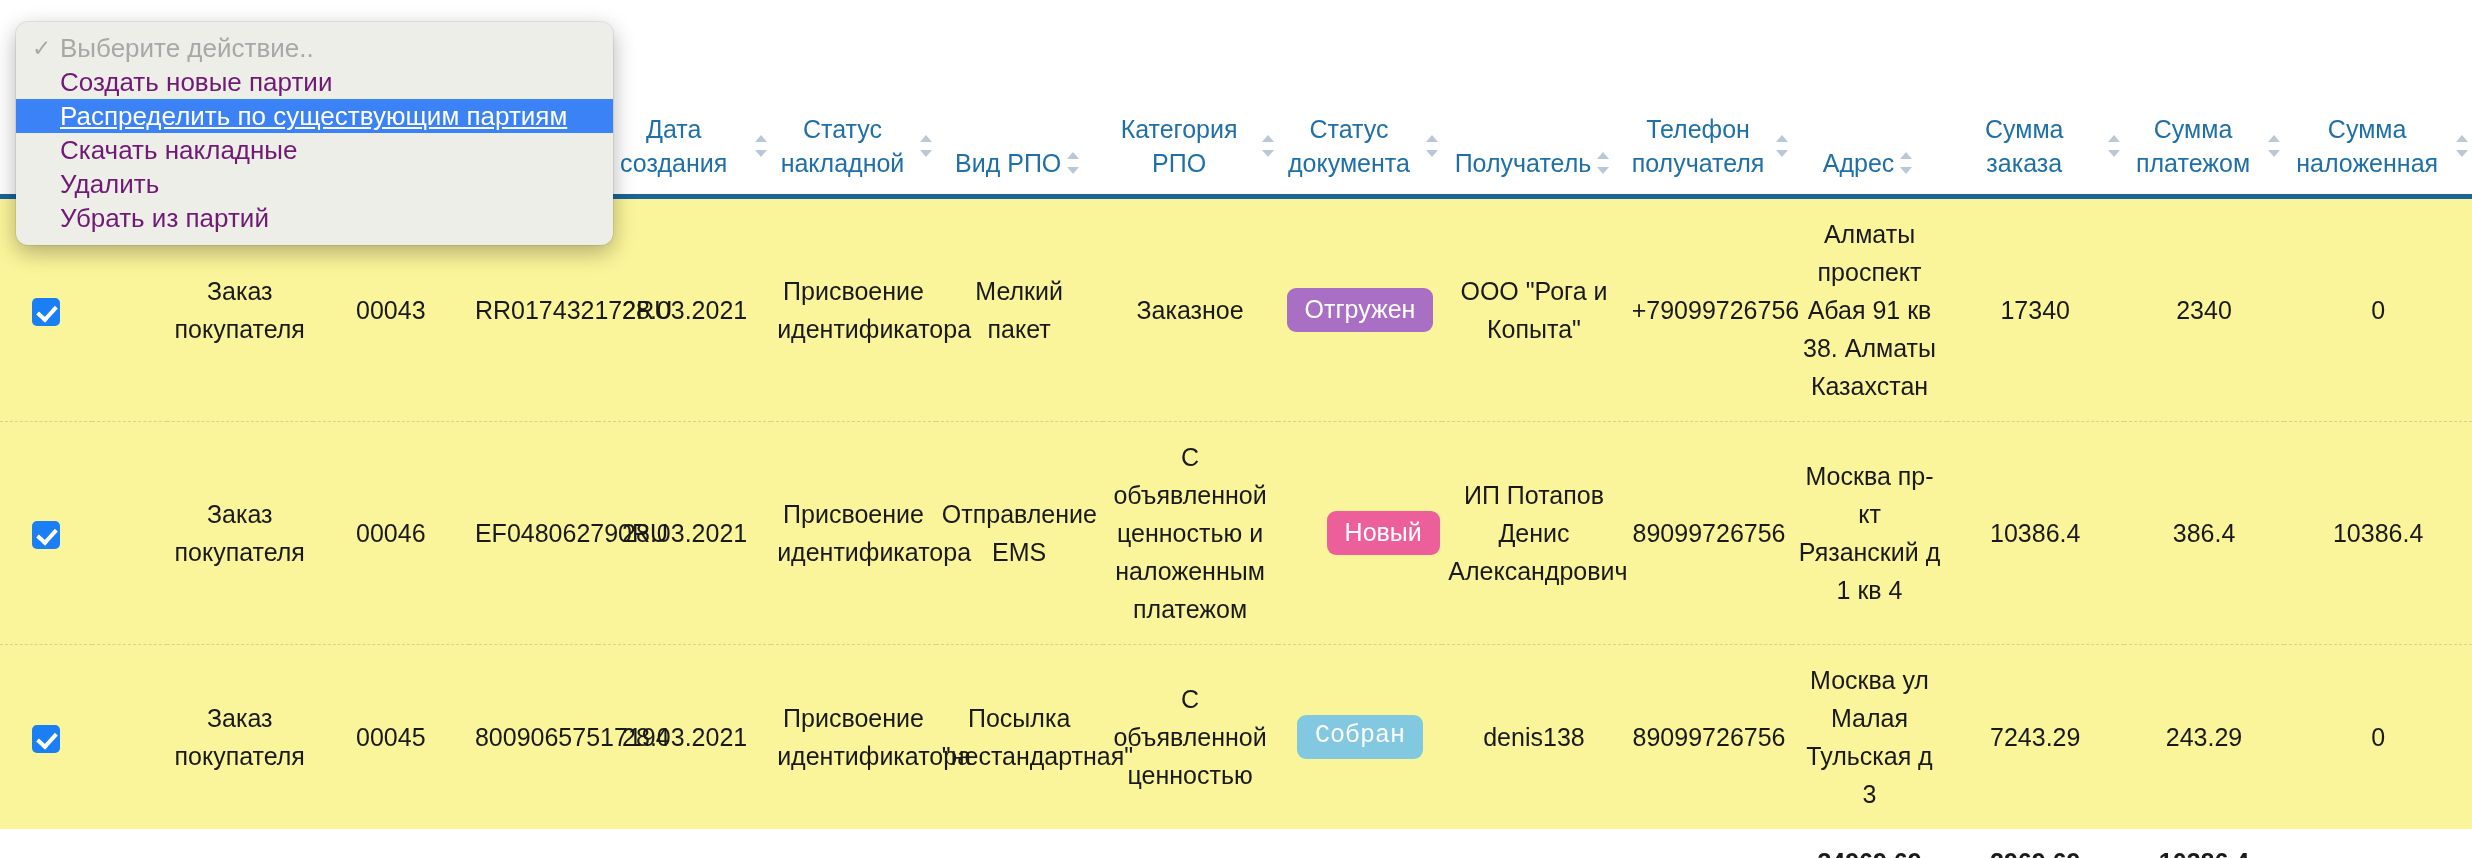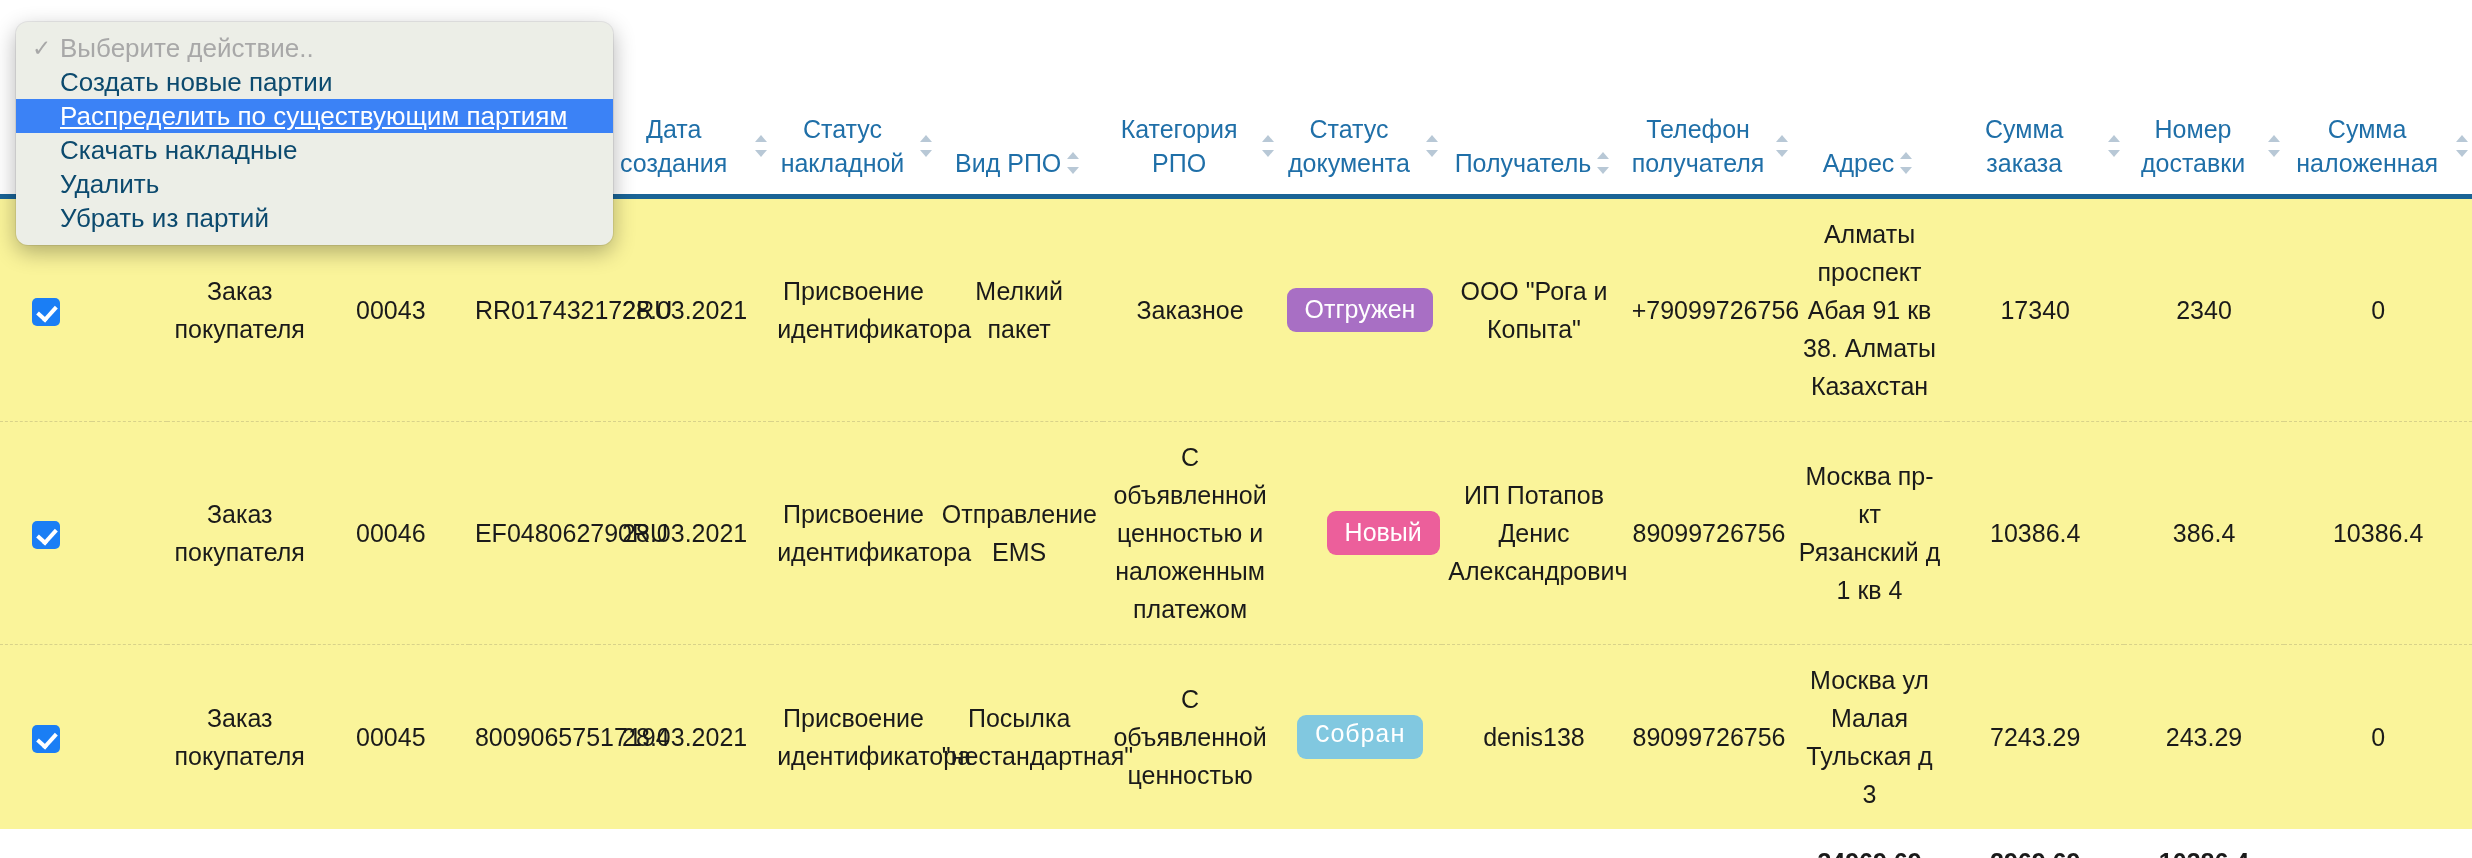--- a/index.html
+++ b/index.html
@@ -118,21 +118,21 @@
     padding: 9px 0 10px;
     z-index: 50;
     overflow: hidden;
   }
   .menu-item {
     position: relative;
     height: 34px;
     line-height: 34px;
     padding: 0 14px 0 44px;
     font-size: 26px;
-    color: #0c4a6e;
+    color: #701a75;
     white-space: nowrap;
   }
   .menu-item.disabled { color: #a8a8a8; }
   .menu-item.selected { background: #3b82f6; color: #ffffff; text-decoration: underline; }
   .menu-check {
     position: absolute;
     left: 16px; top: 0;
     width: 20px;
     line-height: 34px;
     font-size: 23px;
@@ -263,21 +263,21 @@
           <span class="th-inner">
             <span class="th-label">Сумма заказа</span>
             <span class="sort-icon">
                 <i class="up"></i>
                 <i class="dn"></i>
               </span>
           </span>
         </th>
         <th>
           <span class="th-inner">
-            <span class="th-label">Номер доставки</span>
+            <span class="th-label">Сумма платежом</span>
             <span class="sort-icon">
                 <i class="up"></i>
                 <i class="dn"></i>
               </span>
           </span>
         </th>
         <th>
           <span class="th-inner">
             <span class="th-label">Сумма наложенная</span>
             <span class="sort-icon">

